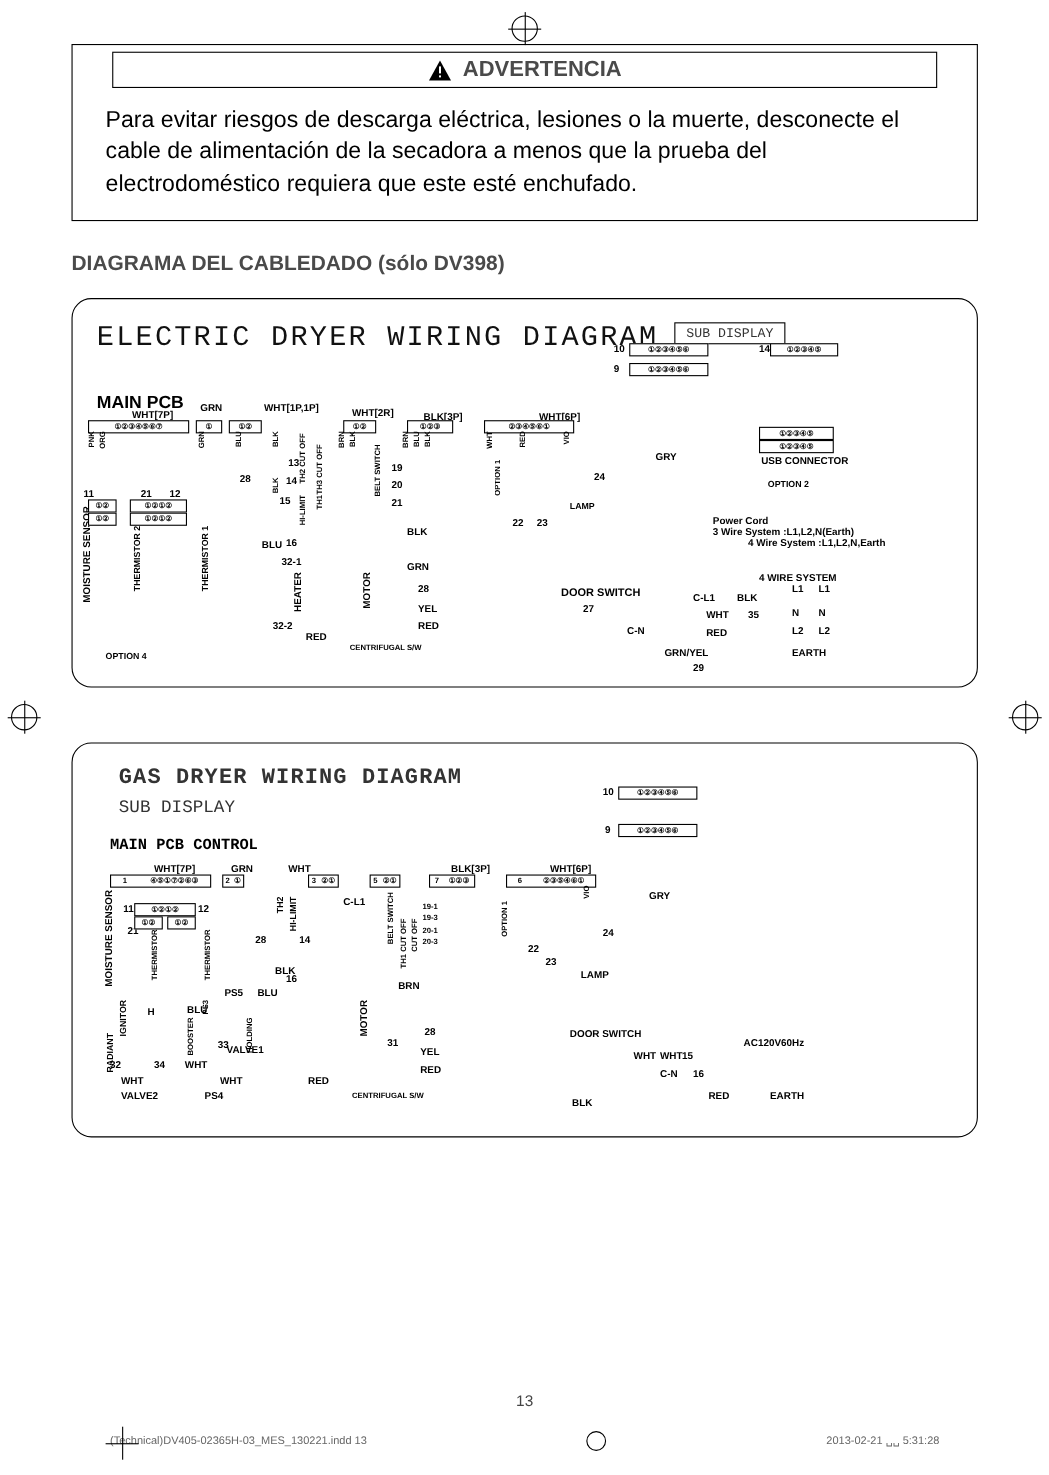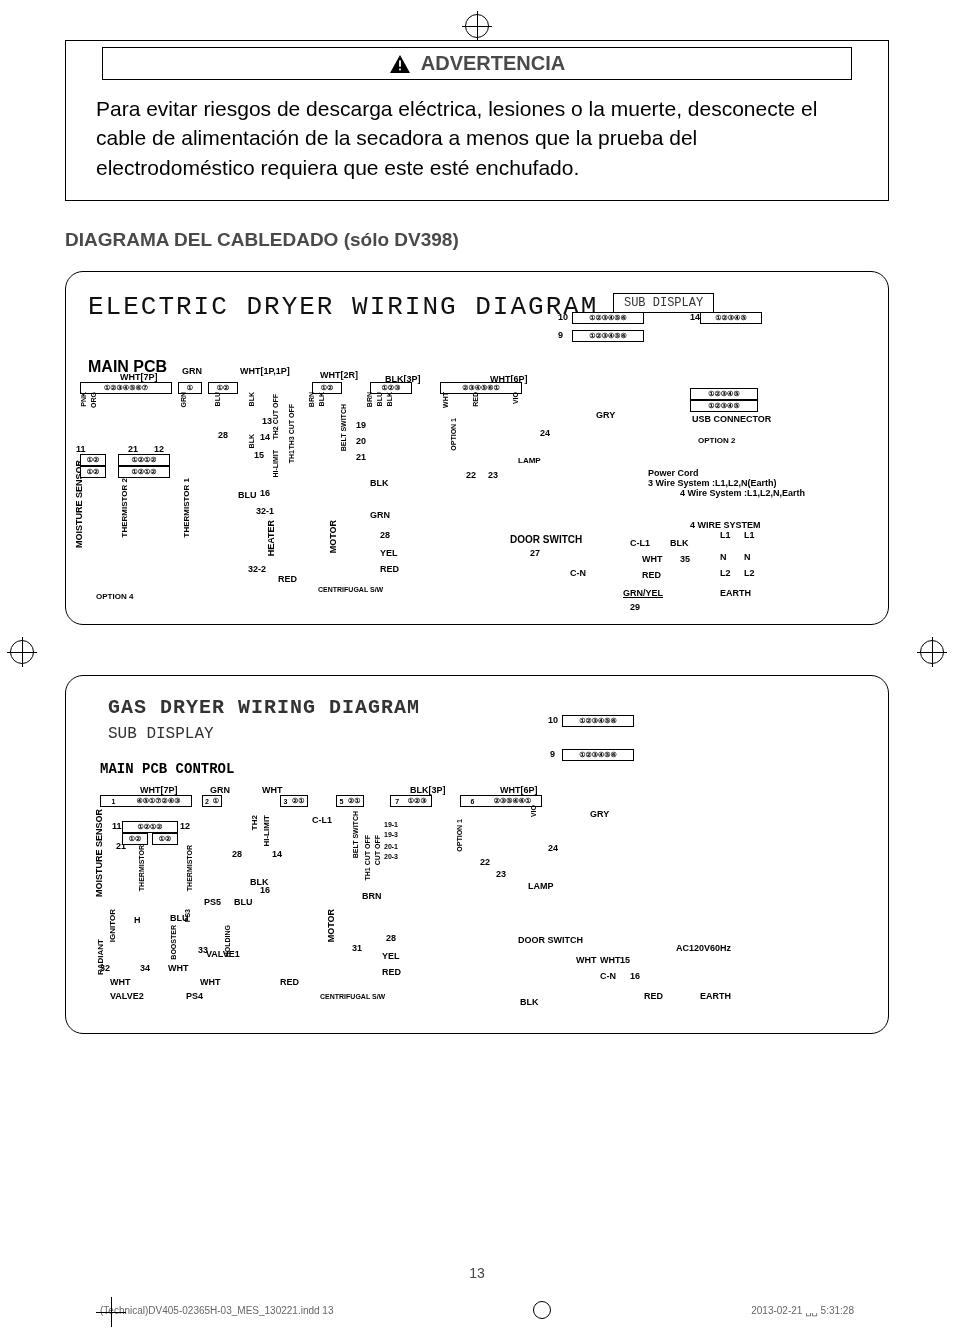--- a/index.html
+++ b/index.html
@@ -242,21 +242,21 @@
       <span style="top:208px;left:550px;">C-L1</span>
       <span style="top:208px;left:590px;">BLK</span>
       <span style="top:224px;left:562px;">WHT</span>
       <span style="top:224px;left:600px;">35</span>
       <span style="top:222px;left:640px;">N</span>
       <span style="top:222px;left:664px;">N</span>
       <span style="top:238px;left:490px;">C-N</span>
       <span style="top:240px;left:562px;">RED</span>
       <span style="top:238px;left:640px;">L2</span>
       <span style="top:238px;left:664px;">L2</span>
-      <span style="top:258px;left:543px;text-decoration:underline;">GRN/YEL</span>
+      <span style="top:258px;left:524px;">GRN/YEL</span>
       <span style="top:258px;left:640px;">EARTH</span>
       <span style="top:272px;left:550px;">29</span>
 
       <span style="top:204px;left:430px;font-size:10px;">DOOR SWITCH</span>
       <span style="top:218px;left:450px;">27</span>
       <span style="top:126px;left:438px;font-size:8px;">LAMP</span>
       <span style="top:98px;left:460px;">24</span>
       <span style="top:140px;left:386px;">22</span>
       <span style="top:140px;left:408px;">23</span>
       <span class="verttxt" style="top:88px;left:370px;font-size:7px;">OPTION 1</span>

